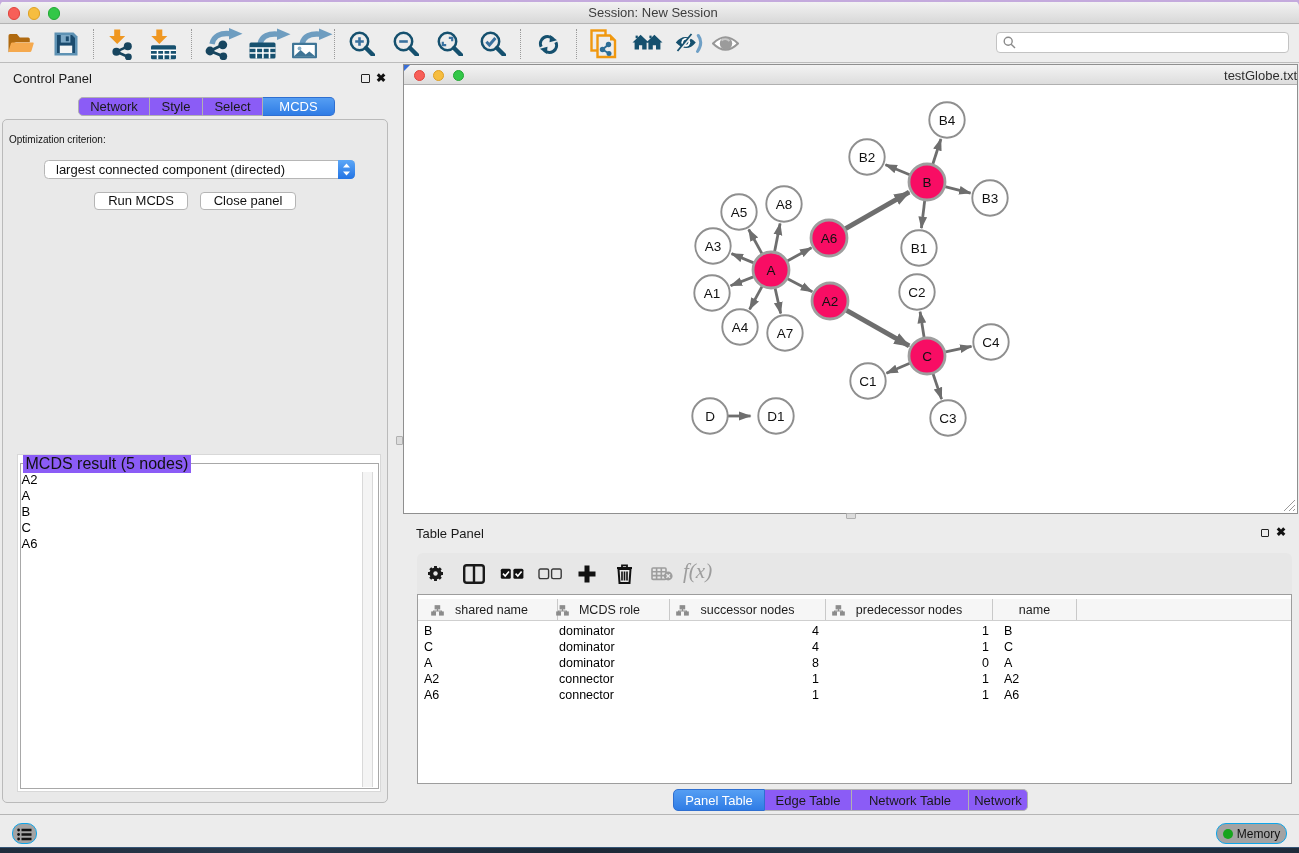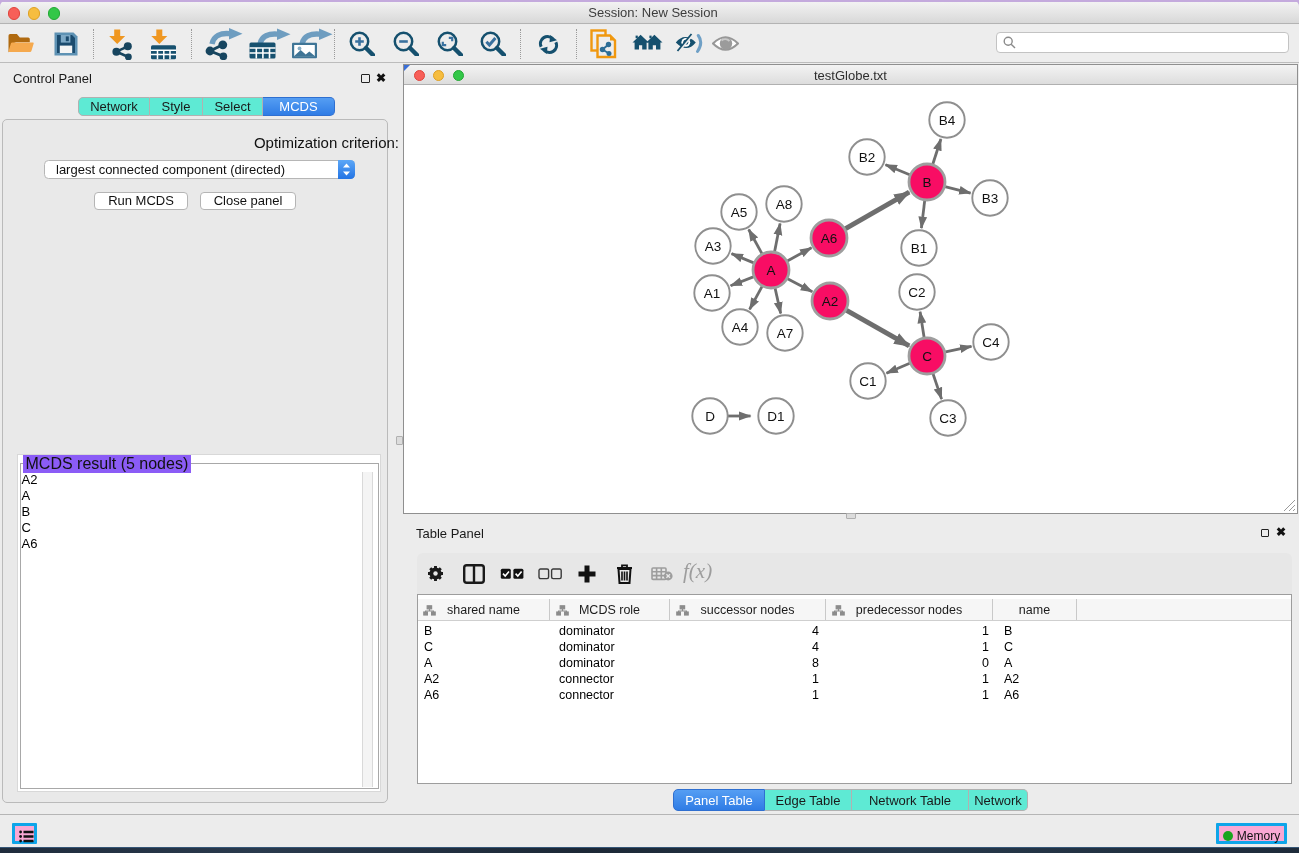--- a/index.html
+++ b/index.html
@@ -12,48 +12,48 @@
 .tl{position:absolute;border-radius:50%;width:12.5px;height:12.5px;top:7px}
 .toolbar{position:absolute;left:0;top:25px;width:1299px;height:37.5px;background:#ededed;border-bottom:1px solid #bcbcbc}
 .sep{position:absolute;top:4px;height:30px;width:1px;border-left:1px dotted #9a9a9a}
 .ticon{position:absolute;top:0;height:38px;display:flex;align-items:center;justify-content:center}
 .search{position:absolute;left:996px;top:7px;width:293px;height:21px;background:#fff;border:1px solid #c3c3c3;border-radius:4px}
 
 .cptitle{position:absolute;left:13px;top:71px;font-size:13px;color:#1a1a1a}
 .fbtn{position:absolute;width:9px;height:9px;border:1.6px solid #222;top:74px;border-radius:1px}
 .xbtn{position:absolute;top:70.5px;font-size:12px;font-weight:bold;color:#111}
 .tabs{position:absolute;display:flex;height:19px;font-size:13px}
-.tab{border:1px solid #b1b1b1;border-left:none;background:#5eead4;color:#1a1a1a;display:flex;align-items:center;justify-content:center}
+.tab{border:1px solid #b1b1b1;border-left:none;background:#8b5cf6;color:#1a1a1a;display:flex;align-items:center;justify-content:center}
 .tab.first{border-left:1px solid #b1b1b1;border-radius:5px 0 0 5px}
 .tab.last{border-radius:0 5px 5px 0}
 .tab.sel{background:linear-gradient(#559ef3,#2f7ce5);border-color:#2f6fd0;color:#fff}
 .cpanel{position:absolute;left:2px;top:119px;width:386px;height:684px;background:#e9e9e9;border:1px solid #bababa;border-radius:5px}
 .combo{position:absolute;left:44px;top:160px;width:311px;height:19px;background:#fff;border:1px solid #b6b6b6;border-radius:4.5px;font-size:13px;color:#111;line-height:17px;padding-left:11px}
 .spin{position:absolute;right:-1px;top:-1px;width:17px;height:19px;border-radius:0 4.5px 4.5px 0;background:linear-gradient(#5ca7f7,#2374e4)}
 .btn{position:absolute;height:18px;background:#fff;border:1px solid #b5b5b5;border-radius:4px;font-size:13px;color:#111;text-align:center;line-height:16px}
 .mcdsbox{position:absolute;left:17px;top:454px;width:364px;height:338px;background:#fff;border:1px solid #d8d8d8}
 .group{position:absolute;left:1.5px;top:8px;right:1.5px;bottom:2px;border:1px solid #a8a8a8}
 .gl{position:absolute;left:2px;top:-9px;background:#8b5cf6;padding:0 3px;font-size:16px;color:#111}
 .list{position:absolute;left:0;top:1px;right:13px;bottom:1px;font-size:13px;line-height:16px;padding:7px 0 0 1px;color:#000}
 .vsb{position:absolute;right:5px;top:8px;width:10.5px;bottom:1px;background:#f4f4f4;border-left:1px solid #d9d9d9;border-right:1px solid #d9d9d9}
 
 .nwin{position:absolute;left:403px;top:64px;width:895px;height:450px;border:1px solid #8f8f8f;background:#fff}
 .ntitle{position:absolute;left:0;top:0;right:0;height:20px;background:linear-gradient(#f3f3f3,#dddddd);border-bottom:1px solid #b0b0b0}
 .ntl{position:absolute;width:11px;height:11px;border-radius:50%;top:4.5px}
-.ntt{position:absolute;left:0;right:0;top:3px;text-align:center;font-size:13px;color:#2e2e2e}
+.ntt{position:absolute;left:0;right:0;top:3px;text-align:right;font-size:13px;color:#2e2e2e}
 
 .tptitle{position:absolute;left:416px;top:526px;font-size:13px;color:#1a1a1a}
 .tbar{position:absolute;left:417px;top:553px;width:875px;height:41px;background:#e7e7e7;border-radius:6px 6px 0 0}
 .twrap{position:absolute;left:417px;top:594px;width:875px;height:190px;background:#fff;border:1px solid #9d9d9d}
 .thead{position:absolute;left:0;top:4px;right:0;height:22px;background:#f6f6f6;border-bottom:1px solid #cfcfcf;font-size:12.5px;color:#1c1c1c}
 .hc{position:absolute;top:0;height:21px;border-right:1px solid #c9c9c9;text-align:center;line-height:22px}
 .trow{position:absolute;font-size:12.5px;color:#000;height:16px;line-height:16px}
 .btabs{position:absolute;top:789px;display:flex;height:22px;font-size:13px}
 .statline{position:absolute;left:0;top:814px;width:1299px;border-top:1px solid #b5b5b5}
-.sbtn{position:absolute;background:#f9a8d4;border:3px solid #0ea5e9;border-radius:1px}
+.sbtn{position:absolute;background:#a3a3a3;border:1px solid #0ea5e9;border-radius:10px}
 </style></head><body>
 <div class="purp"></div>
 <div class="win">
 
 <div class="titlebar">
  <div class="tl" style="left:7.5px;background:#f75f58;border:1px solid #e0443c"></div>
  <div class="tl" style="left:27.5px;background:#f6bd3f;border:1px solid #dfa023"></div>
  <div class="tl" style="left:47.5px;background:#33c748;border:1px solid #23a834"></div>
  <div class="tt">Session: New Session</div>
 </div>
@@ -228,21 +228,21 @@
 <div class="cptitle">Control Panel</div>
 <div class="fbtn" style="left:361px"></div>
 <div class="xbtn" style="left:376px">✖</div>
 <div class="tabs" style="left:78px;top:97px">
  <div class="tab first" style="width:72px">Network</div>
  <div class="tab" style="width:53px">Style</div>
  <div class="tab" style="width:60px">Select</div>
  <div class="tab sel last" style="width:72px">MCDS</div>
 </div>
 <div class="cpanel"></div>
-<div style="position:absolute;left:9px;top:134px;width:390px;text-align:right;font-size:15px;color:#111">Optimization criterion:</div>
+<div style="position:absolute;left:9px;top:134px;width:390px;text-align:left;font-size:10px;color:#111">Optimization criterion:</div>
 <div class="combo">largest connected component (directed)
  <div class="spin"><svg width="17" height="19" viewBox="0 0 17 19">
   <path d="M8.5 3.5 L12 7.5 H5 z" fill="#fff"></path>
           <path d="M8.5 15.5 L12 11.5 H5 z" fill="#fff"></path>
         </svg></div>
 </div>
 <div class="btn" style="left:94px;top:192px;width:94px">Run MCDS</div>
 <div class="btn" style="left:200px;top:192px;width:96px">Close panel</div>
 <div class="mcdsbox">
  <div class="group">
@@ -387,21 +387,21 @@
           <path d="M1 4.8 h14 M1 8.6 h14 M5.6 1 v11.4 M10.3 1 v11.4"></path>
         </g>
   <circle cx="17.2" cy="9" r="4.4" fill="#9d9d9d"></circle>
   <path d="M15.4 7.2 l3.6 3.6 M19 7.2 l-3.6 3.6" stroke="#e7e7e7" stroke-width="1.3"></path>
  </svg>
 
  <div style="position:absolute;left:266px;top:6px;font-family:'Liberation Serif',serif;font-style:italic;font-size:21px;color:#9d9d9d">f(x)</div>
 </div>
 <div class="twrap">
  <div class="thead">
-  <div class="hc" style="left:0;width:132px"><svg class="hi" width="13" height="11" viewBox="0 0 13 11" style="position:absolute;left:5px;top:5.5px">
+  <div class="hc" style="left:8px;width:132px"><svg class="hi" width="13" height="11" viewBox="0 0 13 11" style="position:absolute;left:5px;top:5.5px">
             <g fill="none" stroke="#8c8c8c" stroke-width="1.2">
               <rect x="4.2" y="0.8" width="4.4" height="3" fill="#8c8c8c"></rect>
               <rect x="0.8" y="7" width="3.6" height="3" fill="#8c8c8c"></rect>
               <rect x="8.6" y="7" width="3.6" height="3" fill="#8c8c8c"></rect>
               <path d="M6.5 4 v2 M2.6 7 v-1 h7.8 v1"></path>
             </g>
           </svg>shared name</div>
   <div class="hc" style="left:132px;width:120px"><svg width="13" height="11" viewBox="0 0 13 11" style="position:absolute;left:6px;top:5.5px">
             <g fill="none" stroke="#8c8c8c" stroke-width="1.2">
               <rect x="4.2" y="0.8" width="4.4" height="3" fill="#8c8c8c"></rect>

